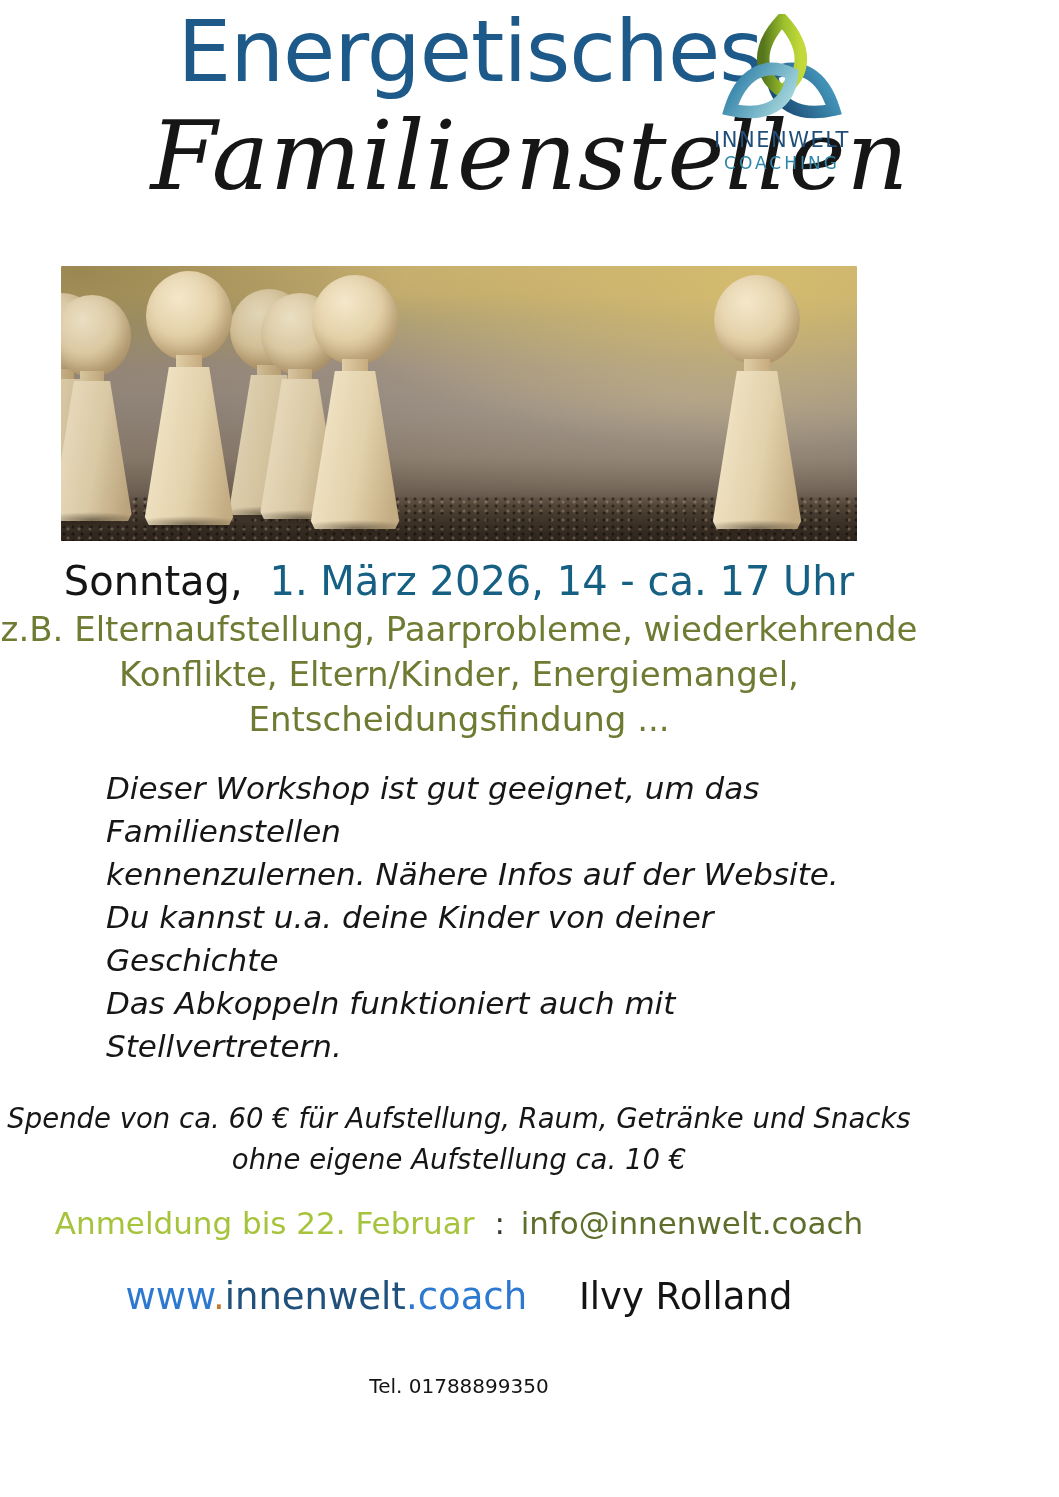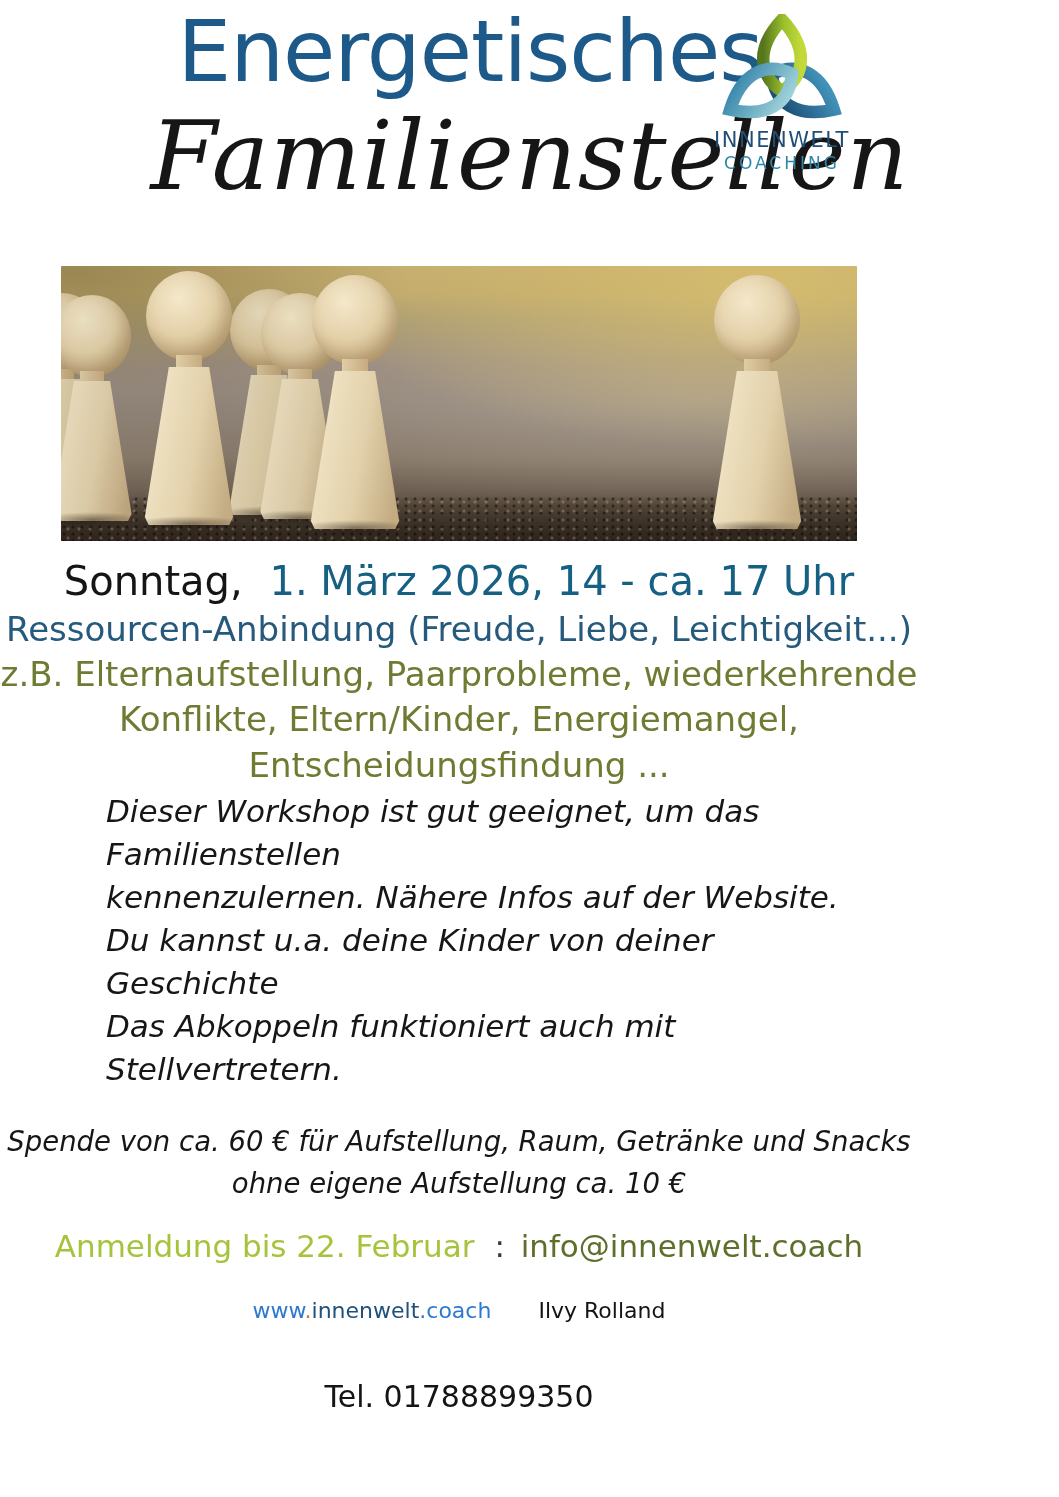--- a/index.html
+++ b/index.html
@@ -93,43 +93,43 @@
   .size-m .body{width:86px;height:140px;}
 
   
   .date-line{margin-top:14px;text-align:center;font-size:40px;line-height:1.3;}
   .date-day{color:#151515;}
   .date-rest{color:var(--date-teal,#156083);margin-left:14px;margin-top:20px;}
   .location{text-align:center;font-size:34px;line-height:1.32;color:var(--location-blue,#2b72cf);}
   .highlight{text-align:center;font-size:34px;line-height:1.33;color:var(--highlight-teal,#265a7c);}
   .topic{text-align:center;font-size:34px;line-height:1.33;color:var(--olive-green,#6e7c33);}
 
-  .description{margin-top:2px;padding-left:106px;padding-right:50px;}
+  .description{margin-top:24px;padding-left:106px;padding-right:50px;}
   .description .desc-line{
     font-style:italic;font-size:31px;line-height:1.39;color:#161616;
   }
 
   .pricing{margin-top:30px;text-align:center;}
   .pricing .price-line{
     font-style:italic;font-size:27.5px;line-height:1.5;color:#161616;
   }
 
   .registration{margin-top:24px;text-align:center;font-size:31px;}
   .reg-deadline{color:var(--lime-green,#a6c33c);}
   .reg-sep{color:#3a3a2a;margin:0 6px 0 10px;}
   .reg-email{color:var(--email-olive,#5d6f2b);text-decoration:none;}
 
-  .web-line{margin-top:34px;text-align:center;font-size:22px;}
+  .web-line{margin-top:34px;text-align:center;font-size:37px;}
   .www{color:var(--www-blue,#2e79d0);text-decoration:none;}
   .www-dot{color:var(--dot-orange,#c27b2c);}
   .www-domain{color:var(--domain-navy,#20517c);}
   .www-tld{color:var(--www-blue,#2e79d0);}
   .contact-name{color:#141414;margin-left:40px;}
 
-  .tel-line{margin-top:56px;text-align:center;font-size:30px;color:#141414;}
+  .tel-line{margin-top:56px;text-align:center;font-size:20px;color:#141414;}
 </style>
 </head>
 <body>
 
 <div class="page">
 
   <div class="header">
     <h1 class="title">Energetisches</h1>
     <h2 class="script-title">Familienstellen</h2>
 
@@ -208,21 +208,20 @@
     </div>
     <div class="ground"></div>
   </div>
 
   <div class="date-line">
     <span class="date-day">Sonntag,</span>
     <span class="date-rest">1. März 2026, 14 - ca. 17 Uhr</span>
   </div>
 
 
-  <div class="highlight">Ressourcen-Anbindung (Freude, Liebe, Leichtigkeit...)</div>
   <div class="topic">z.B. Elternaufstellung, Paarprobleme, wiederkehrende</div>
   <div class="topic">Konflikte, Eltern/Kinder, Energiemangel,</div>
   <div class="topic">Entscheidungsfindung ...</div>
 
   <div class="description">
     <div class="desc-line">Dieser Workshop ist gut geeignet, um das Familienstellen</div>
     <div class="desc-line">kennenzulernen. Nähere Infos auf der Website.</div>
     <div class="desc-line">Du kannst u.a. deine Kinder von deiner Geschichte</div>
     <div class="desc-line">Das Abkoppeln funktioniert auch mit Stellvertretern.</div>
   </div>

